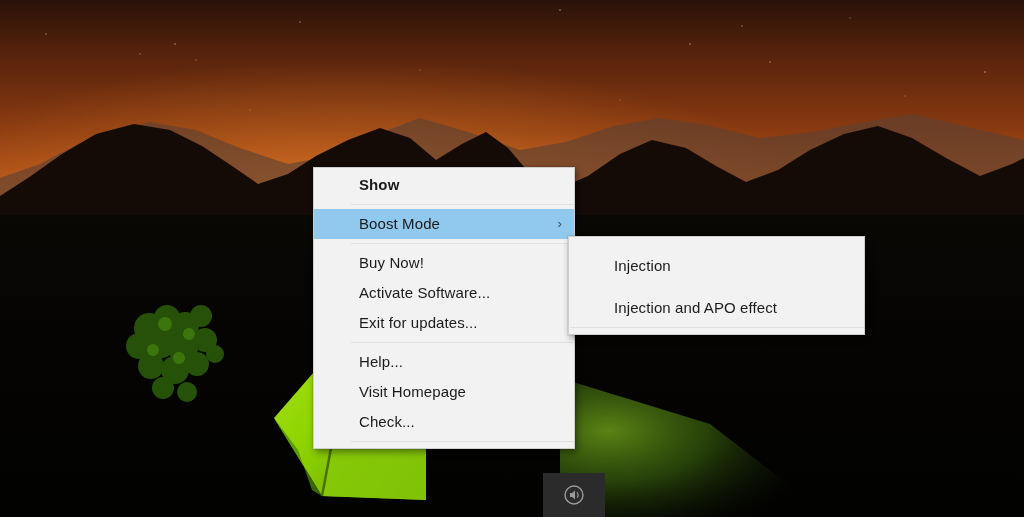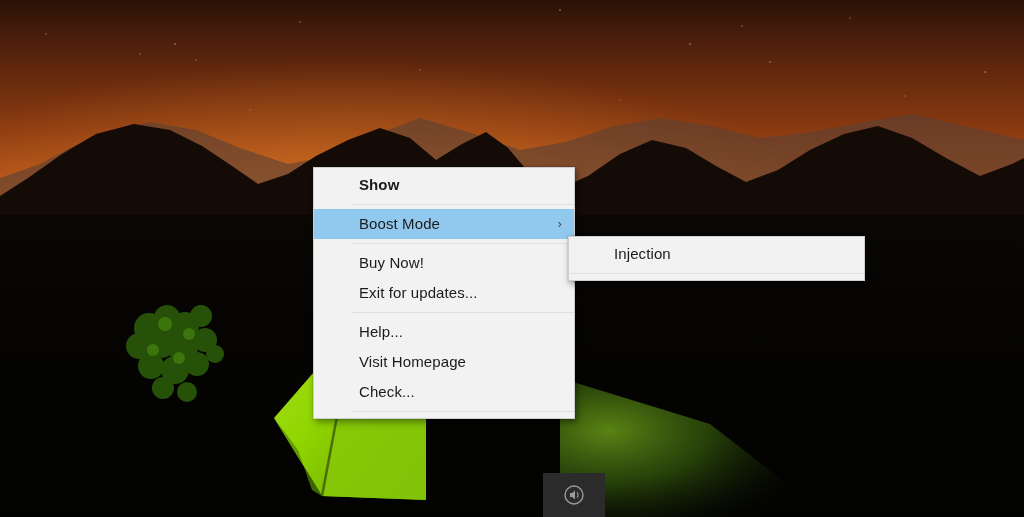--- a/index.html
+++ b/index.html
@@ -168,21 +168,21 @@
     left: 5px;
     top: 3px;
     width: 24px;
     height: 24px;
     background: #91c9ee;
     border: 1px solid #7db9e2;
     box-sizing: border-box;
   }
   .check-box svg { display: block; margin: 5px auto; }
 
-  #sub-menu .menu-item { padding-left: 45px; }
+  #sub-menu .menu-item { padding-left: 45px; margin-top: 12px; }
 </style>
 </head>
 <body>
 
 <div id="screen">
 
   <div class="wallpaper"></div>
   <div class="stars"></div>
 
   <svg class="mountains-far" viewBox="0 0 1024 120" preserveAspectRatio="none">
@@ -271,20 +271,23 @@
       <span>Boost Mode</span>
       <span class="chevron">›</span>
     </div>
 
     <div class="sep"></div>
 
     <div class="menu-item">
       <span>Buy Now!</span>
     </div>
 
+    <div class="menu-item">
+      <span>Activate Software...</span>
+    </div>
 
     <div class="menu-item">
       <span>Exit for updates...</span>
     </div>
 
     <div class="sep"></div>
 
     <div class="menu-item">
       <span>Help...</span>
     </div>
@@ -300,19 +303,22 @@
     <div class="sep"></div>
 
   </div>
 
   <div class="menu" id="sub-menu">
 
     <div class="menu-item">
       <span>Injection</span>
     </div>
 
+    <div class="menu-item">
+      <span>Injection and APO effect</span>
+    </div>
 
 
     <div class="sep"></div>
 
   </div>
 
 </div>
 
 </body></html>

